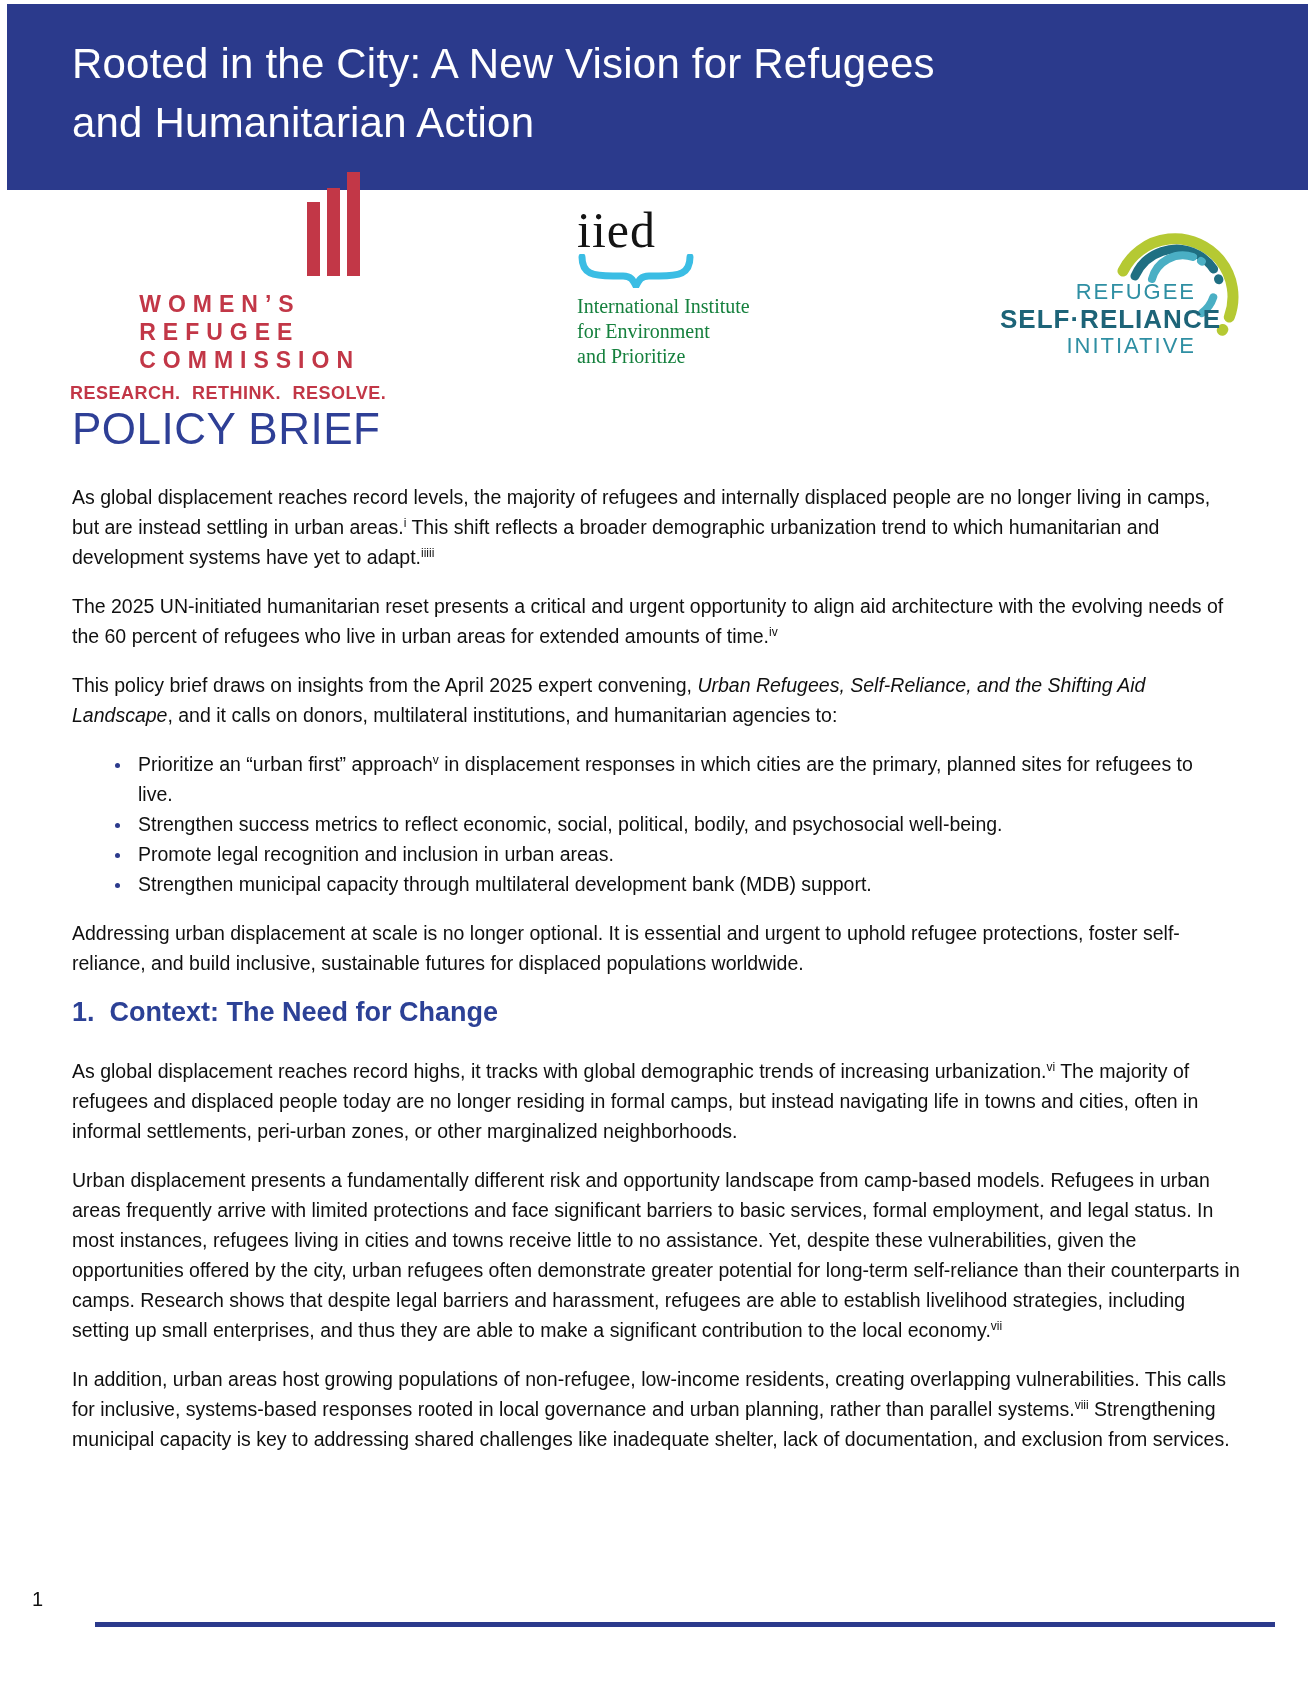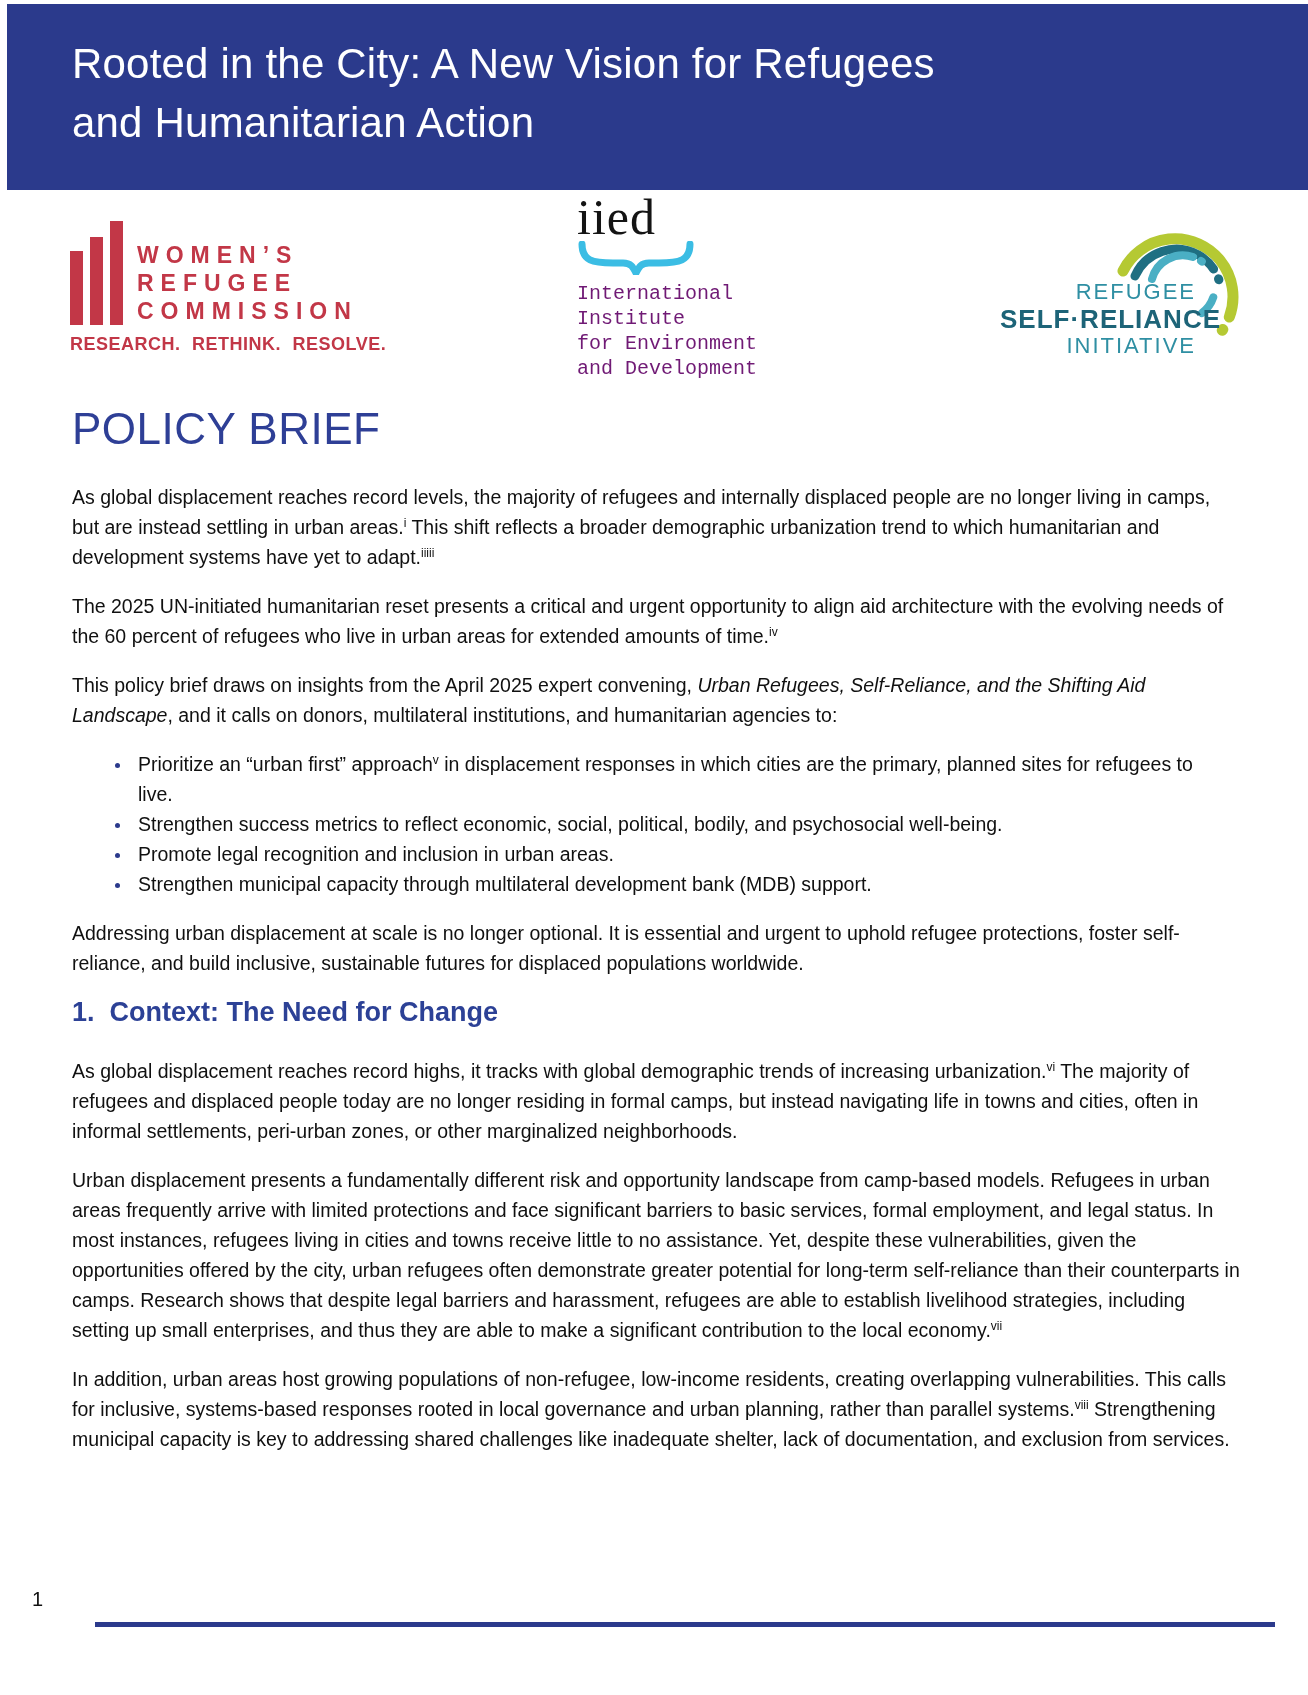--- a/index.html
+++ b/index.html
@@ -17,40 +17,40 @@
     color:#ffffff; font-size:42px; line-height:59px; font-weight:400;
     letter-spacing:0.2px;
   }
   
   .logo-row {
     margin:24px 66px 0 70px; height:148px;
     display:flex; justify-content:space-between; align-items:center;
   }
   
   .wrc { width:290px; }
-  .wrc-top { display:flex; align-items:flex-end; gap:14px; }
+  .wrc-top { display:flex; align-items:flex-end; gap:14px;flex-direction:column; }
   .wrc-bars { display:flex; align-items:flex-end; gap:7px; height:104px; }
   .wrc-bars i { display:block; background:#c23747; width:13px; }
   .wrc-bars i:nth-child(1){ height:74px; }
   .wrc-bars i:nth-child(2){ height:88px; }
   .wrc-bars i:nth-child(3){ height:104px; }
   .wrc-name { color:#c23747; font-weight:700; font-size:23px; line-height:28px;
               letter-spacing:7px; white-space:nowrap; }
   .wrc-tagline { color:#c23747; font-size:18px; font-weight:700; letter-spacing:0.5px;
                  word-spacing:6px; margin-top:9px; white-space:nowrap; }
   
   .ri { width:238px; color:#1d2d5e; }
   .ri-word { font-weight:700; font-size:44px; line-height:41px; letter-spacing:-1px;
              transform:scaleX(0.92); transform-origin:left; white-space:nowrap; }
   .ri-bar { margin-top:8px; height:5px; background:#1d2d5e; width:236px; }
   
   .iied { width:230px; font-family:"Liberation Serif", serif;margin-left:24px; }
   .iied-acronym { font-size:50px; line-height:44px; color:#141414; letter-spacing:1px; }
   .iied-brace { display:block; margin:2px 0 6px 0; }
-  .iied-lines { color:#701a75; font-size:20px; line-height:25px;font-family:Liberation Mono, monospace; }
+  .iied-lines { color:#15803d; font-size:20px; line-height:25px; }
   
   .rsri { width:242px; height:140px; position:relative; }
   .rsri-arc { position:absolute; right:-4px; top:-6px; }
   .rsri-text { position:absolute; left:0; bottom:0; width:212px; text-align:right; }
   .rsri-l1 { color:#2f8fa3; font-size:22px; letter-spacing:2px; line-height:24px; padding-right:16px;}
   .rsri-l2 { color:#1d6478; font-size:26px; font-weight:700; letter-spacing:1px; line-height:30px; }
   .rsri-l3 { color:#2f8fa3; font-size:22px; letter-spacing:2px; line-height:24px; padding-right:16px;}
   
   main { padding:0 66px 0 72px; }
   .kicker {
@@ -104,21 +104,21 @@
 
 
     <div class="iied">
       <div class="iied-acronym">iied</div>
       <svg class="iied-brace" width="118" height="34" viewBox="0 0 118 34">
         <path d="M5 3 C5 20 16 22 36 22 L46 22 C54 22 56 26 59 32 C62 26 64 22 72 22 L82 22 C102 22 113 20 113 3" fill="none" stroke="#3bbde4" stroke-width="7" stroke-linecap="round"></path>
       </svg>
       <div class="iied-lines">
         <div>International Institute</div>
         <div>for Environment</div>
-        <div>and Development</div>
+        <div>and Prioritize</div>
       </div>
     </div>
 
     <div class="rsri">
       <svg class="rsri-arc" width="132" height="150" viewBox="0 0 132 150">
         <path d="M 9 59 A 58 58 0 1 1 75 141" fill="none" stroke="#b5c933" stroke-width="11" stroke-linecap="round" stroke-dasharray="176 14 1 80"></path>
         <path d="M 21 64 A 45 45 0 1 1 99 108" fill="none" stroke="#1f6f82" stroke-width="9" stroke-linecap="round" stroke-dasharray="96 11 1 60"></path>
         <path d="M 38 67 A 32 32 0 1 1 88 101" fill="none" stroke="#4aafc4" stroke-width="8" stroke-linecap="round" stroke-dasharray="52 9 1 40"></path>
       </svg>
       <div class="rsri-text">

